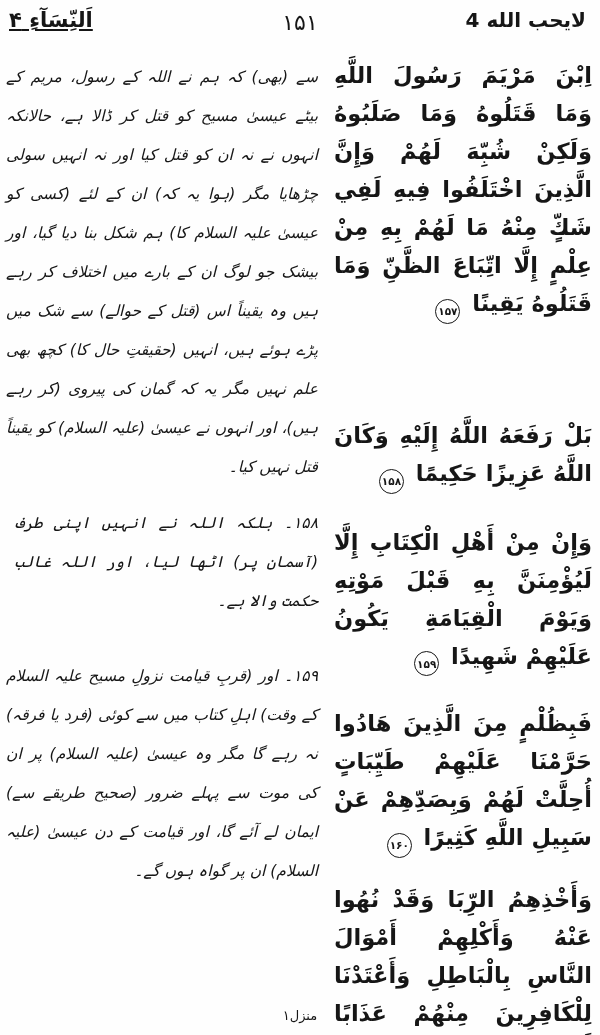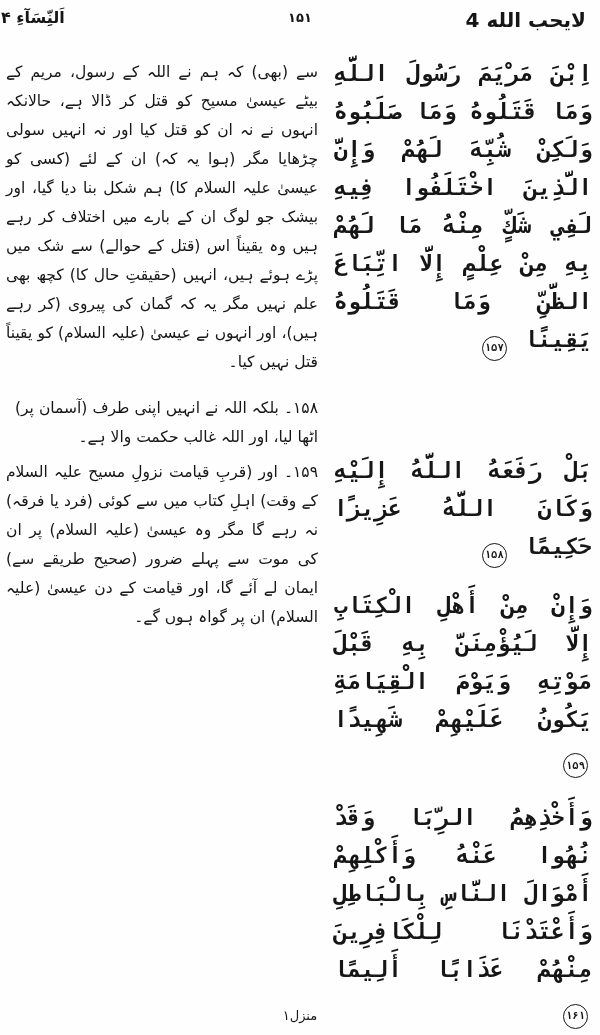--- a/index.html
+++ b/index.html
@@ -10,61 +10,63 @@
     color:#161616;
     overflow:hidden;
     position:relative;
   }
   .page{
     position:absolute;inset:0;
     background:#fefefe;
   }
   
   .hdr-surah{
-    position:absolute;top:8px;left:1px;
-    font-size:16px;font-weight:bold;
+    position:absolute;top:8px;left:9px;
+    font-size:21px;font-weight:bold;
     direction:rtl;
+    text-decoration:underline;
   }
   .hdr-page{
     position:absolute;top:10px;left:0;right:0;
-    text-align:center;font-size:13px;font-weight:bold;
+    text-align:center;font-size:22px;font-weight:normal;
     direction:rtl;
   }
   .hdr-juz{
     position:absolute;top:8px;right:14px;
     font-size:20px;font-weight:bold;
     direction:rtl;
   }
   
   .urdu-col{
     position:absolute;top:58px;left:6px;
     width:312px;
     direction:rtl;
     text-align:justify;
     font-size:15.5px;
-    line-height:29px;
+    line-height:39px;
+    font-style:italic;
   }
   .urdu-col p{margin:0;}
   .urdu-col p.u2{margin-top:17px;margin-left:9px;}
-  .urdu-col p.u3{margin-top:6px;}
+  .urdu-col p.u3{margin-top:36px;}
   .urdu-col p.u4{margin-top:8px;}
   .urdu-col p.u5{margin-top:10px;}
   .arabic-col{
     position:absolute;top:56px;right:8px;
     width:258px;
     direction:rtl;
     text-align:justify;
     font-size:22.5px;
     font-weight:bold;
     line-height:38px;
     letter-spacing:0px;
   }
-  .arabic-col p{margin:0;font-family:Liberation Mono, monospace;}
+  .arabic-col p{margin:0;}
   .arabic-col p.a2{margin-top:92px;}
-  .arabic-col p.a3{margin-top:20px;}
+  .arabic-col p.a3{margin-top:29px;}
   .arabic-col p.a4{margin-top:28px;}
   .arabic-col p.a5{margin-top:22px;}
   .vnum{
     display:inline-flex;
     align-items:center;justify-content:center;
     width:23px;height:23px;
     border:1.7px solid #161616;
     border-radius:50%;
     font-size:10.5px;
     font-weight:bold;
@@ -92,18 +94,19 @@
   <div class="urdu-col">
     <p class="u1">سے (بھی) کہ ہم نے اللہ کے رسول، مریم کے بیٹے عیسیٰ مسیح کو قتل کر ڈالا ہے، حالانکہ انہوں نے نہ ان کو قتل کیا اور نہ انہیں سولی چڑھایا مگر (ہوا یہ کہ) ان کے لئے (کسی کو عیسیٰ علیہ السلام کا) ہم شکل بنا دیا گیا، اور بیشک جو لوگ ان کے بارے میں اختلاف کر رہے ہیں وہ یقیناً اس (قتل کے حوالے) سے شک میں پڑے ہوئے ہیں، انہیں (حقیقتِ حال کا) کچھ بھی علم نہیں مگر یہ کہ گمان کی پیروی (کر رہے ہیں)، اور انہوں نے عیسیٰ (علیہ السلام) کو یقیناً قتل نہیں کیا۔</p>
     <p class="u2">۱۵۸۔ بلکہ اللہ نے انہیں اپنی طرف (آسمان پر) اٹھا لیا، اور اللہ غالب حکمت والا ہے۔</p>
     <p class="u3">۱۵۹۔ اور (قربِ قیامت نزولِ مسیح علیہ السلام کے وقت) اہلِ کتاب میں سے کوئی (فرد یا فرقہ) نہ رہے گا مگر وہ عیسیٰ (علیہ السلام) پر ان کی موت سے پہلے ضرور (صحیح طریقے سے) ایمان لے آئے گا، اور قیامت کے دن عیسیٰ (علیہ السلام) ان پر گواہ ہوں گے۔</p>
   </div>
 
   <div class="arabic-col">
     <p class="a1"><span>اِبْنَ مَرْيَمَ رَسُولَ اللَّهِ وَمَا قَتَلُوهُ وَمَا صَلَبُوهُ وَلَكِنْ شُبِّهَ لَهُمْ وَإِنَّ الَّذِينَ اخْتَلَفُوا فِيهِ لَفِي شَكٍّ مِنْهُ مَا لَهُمْ بِهِ مِنْ عِلْمٍ إِلَّا اتِّبَاعَ الظَّنِّ وَمَا قَتَلُوهُ يَقِينًا</span> <span class="vnum">۱۵۷</span></p>
     <p class="a2"><span>بَلْ رَفَعَهُ اللَّهُ إِلَيْهِ وَكَانَ اللَّهُ عَزِيزًا حَكِيمًا</span> <span class="vnum">۱۵۸</span></p>
     <p class="a3"><span>وَإِنْ مِنْ أَهْلِ الْكِتَابِ إِلَّا لَيُؤْمِنَنَّ بِهِ قَبْلَ مَوْتِهِ وَيَوْمَ الْقِيَامَةِ يَكُونُ عَلَيْهِمْ شَهِيدًا</span> <span class="vnum">۱۵۹</span></p>
+    <p class="a4"><span>فَبِظُلْمٍ مِنَ الَّذِينَ هَادُوا حَرَّمْنَا عَلَيْهِمْ طَيِّبَاتٍ أُحِلَّتْ لَهُمْ وَبِصَدِّهِمْ عَنْ سَبِيلِ اللَّهِ كَثِيرًا</span> <span class="vnum">۱۶۰</span></p>
     <p class="a5"><span>وَأَخْذِهِمُ الرِّبَا وَقَدْ نُهُوا عَنْهُ وَأَكْلِهِمْ أَمْوَالَ النَّاسِ بِالْبَاطِلِ وَأَعْتَدْنَا لِلْكَافِرِينَ مِنْهُمْ عَذَابًا أَلِيمًا</span> <span class="vnum">۱۶۱</span></p>
   </div>
 
   <div class="footer-manzil">منزل۱</div>
 
 </div>
 
 </body></html>

